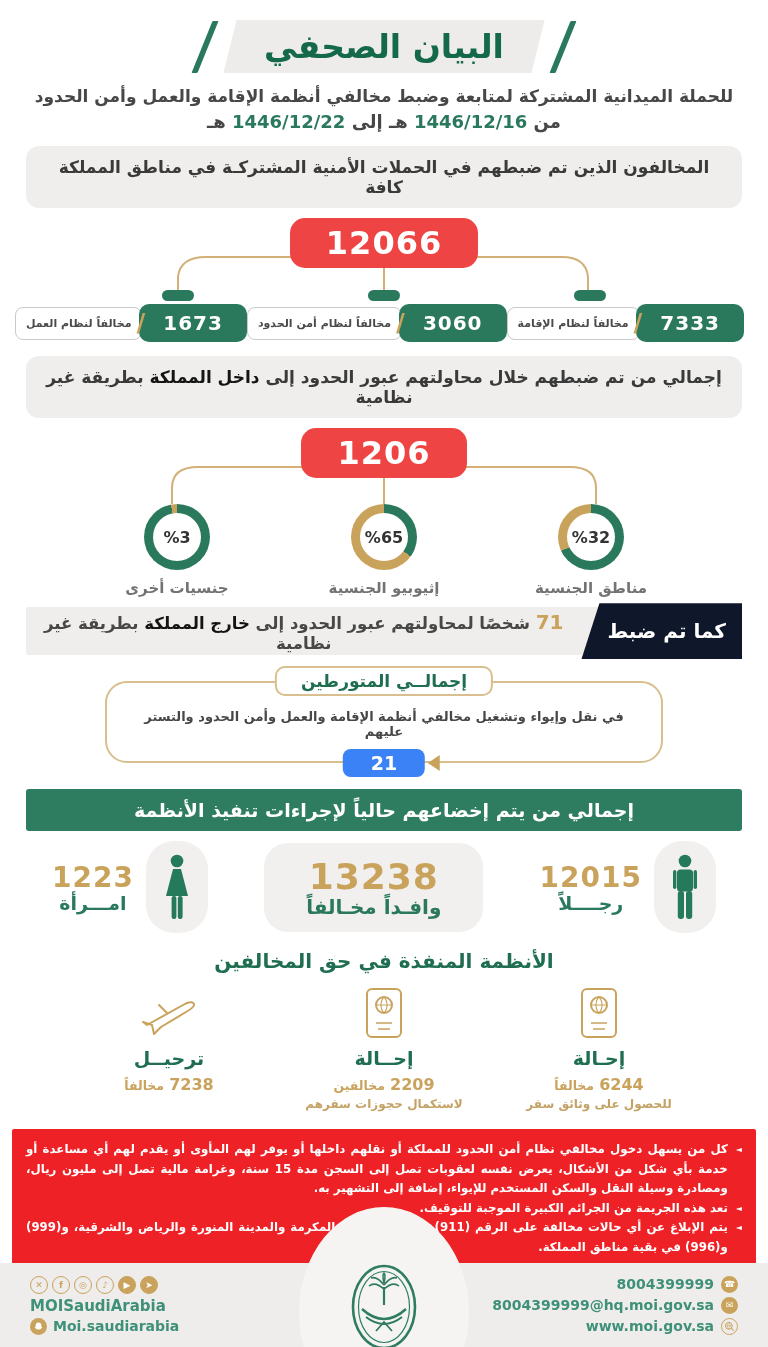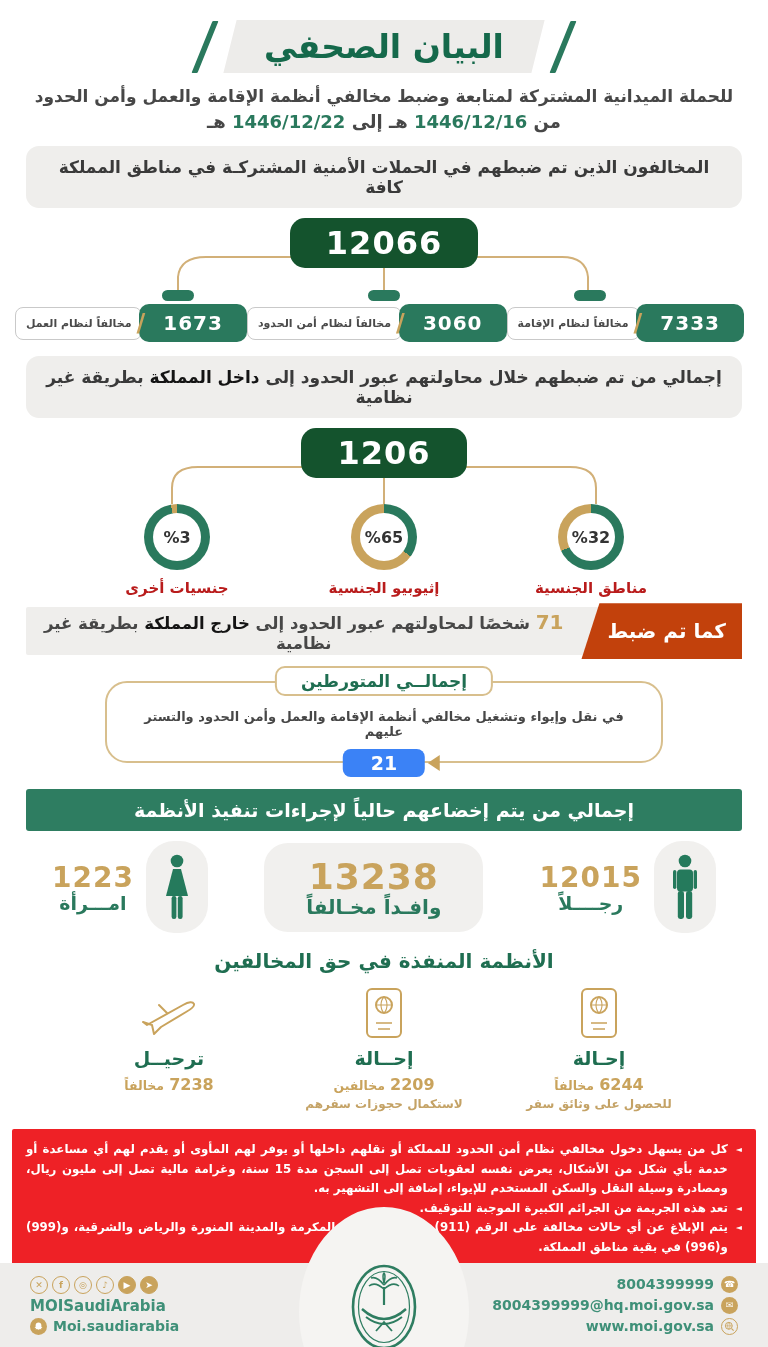--- a/index.html
+++ b/index.html
@@ -15,21 +15,21 @@
   .lede { text-align:center; margin-top:10px; color:#474747; font-weight:bold; font-size:17px; line-height:1.55; }
   .lede-dates { text-align:center; color:#474747; font-weight:bold; font-size:18px; margin-top:2px; }
   .gd { color:#2a795d; }
 
   
   .band { background:#efeeec; margin:14px 26px 0; padding:11px 12px; text-align:center;
           font-weight:bold; color:#3a3a3a; font-size:17px; border-radius:13px; }
   .band b { color:#141414; }
 
   
-  .total-box { position:relative; z-index:2; width:max-content; margin:10px auto 0; background:#14532d;
+  .total-box { position:relative; z-index:2; width:max-content; margin:10px auto 0; background:#ef4444;
                color:#fff; font-weight:bold; font-size:32px; line-height:50px; padding:0 36px;
                border-radius:15px; letter-spacing:1px; }
   .connector { display:block; margin-top:-24px; position:relative; z-index:1; }
 
   
   .pill-row { display:flex; justify-content:space-between; padding:0 24px; margin-top:0; }
   .pill-group { display:flex; align-items:center; }
   .pill-num { background:#2a795d; color:#fff; font-weight:bold; font-size:20px; padding:7px 24px;
               border-radius:10px; position:relative; z-index:2; letter-spacing:1px; }
   .gold-slash { color:#c9a35c; font-size:24px; font-weight:bold; margin:0 -6px; position:relative; z-index:3; }
@@ -37,25 +37,25 @@
                 font-weight:bold; padding:9px 10px; white-space:nowrap; }
 
   
   .donut-row { display:flex; justify-content:space-between; padding:0 112px; margin-top:-2px; }
   .donut-col { width:130px; text-align:center; }
   .donut { width:66px; height:66px; border-radius:50%; position:relative; margin:0 auto; }
   .donut .ring { position:absolute; inset:0; border-radius:50%; transform:scaleX(-1); }
   .donut .hole { position:absolute; inset:9px; background:#fff; border-radius:50%;
                  display:flex; align-items:center; justify-content:center;
                  font-weight:bold; font-size:16px; color:#333; }
-  .donut-label { color:#b91c1c; font-weight:bold; font-size:15px; margin-top:9px; }
+  .donut-label { color:#737373; font-weight:bold; font-size:15px; margin-top:9px; }
 
   
   .band3 { display:flex; align-items:center; background:#efeeec; margin:10px 26px 0; border-radius:2px; height:48px; }
-  .badge { background:#c2410c; color:#fff; font-weight:bold; font-size:20px; height:56px; margin:-4px 0;
+  .badge { background:#0f172a; color:#fff; font-weight:bold; font-size:20px; height:56px; margin:-4px 0;
            display:flex; align-items:center; padding:0 16px 0 26px;
            clip-path:polygon(18px 0, 100% 0, 100% 100%, 0 100%); }
   .band3-text { flex:1; text-align:center; font-weight:bold; color:#474747; font-size:16.5px; }
   .band3-text b { color:#141414; }
   .gold-num { color:#c9a35c; font-size:20px; font-weight:bold; }
 
   
   .involved { position:relative; border:2px solid #d8bf8d; border-radius:22px; margin:26px 105px 0;
               padding:26px 18px 22px; }
   .involved-title { position:absolute; top:-17px; left:50%; transform:translateX(-50%); background:#fff;

